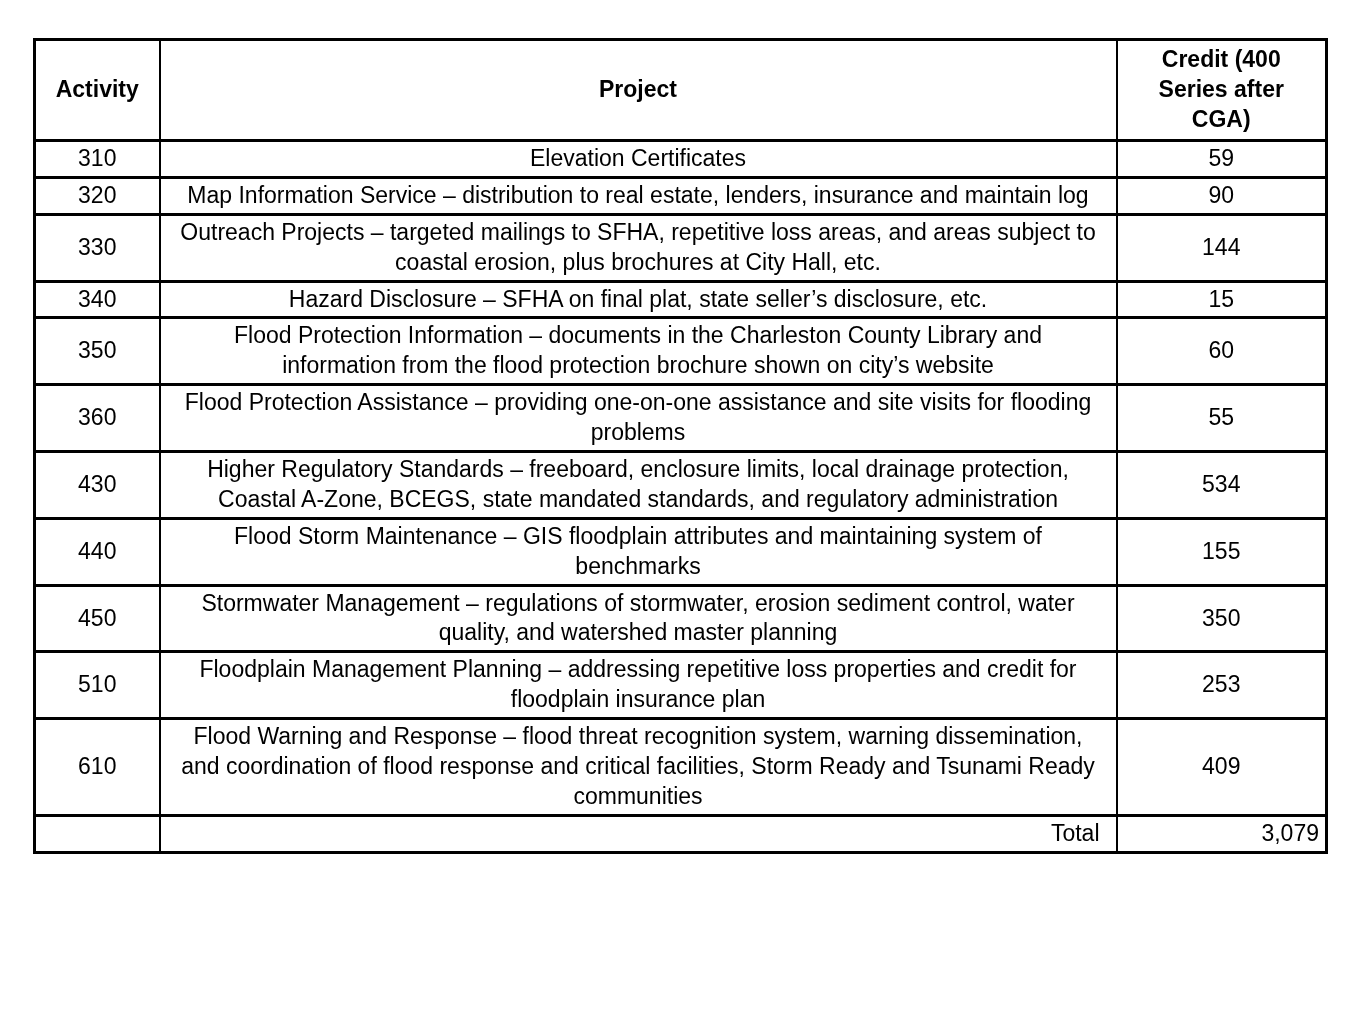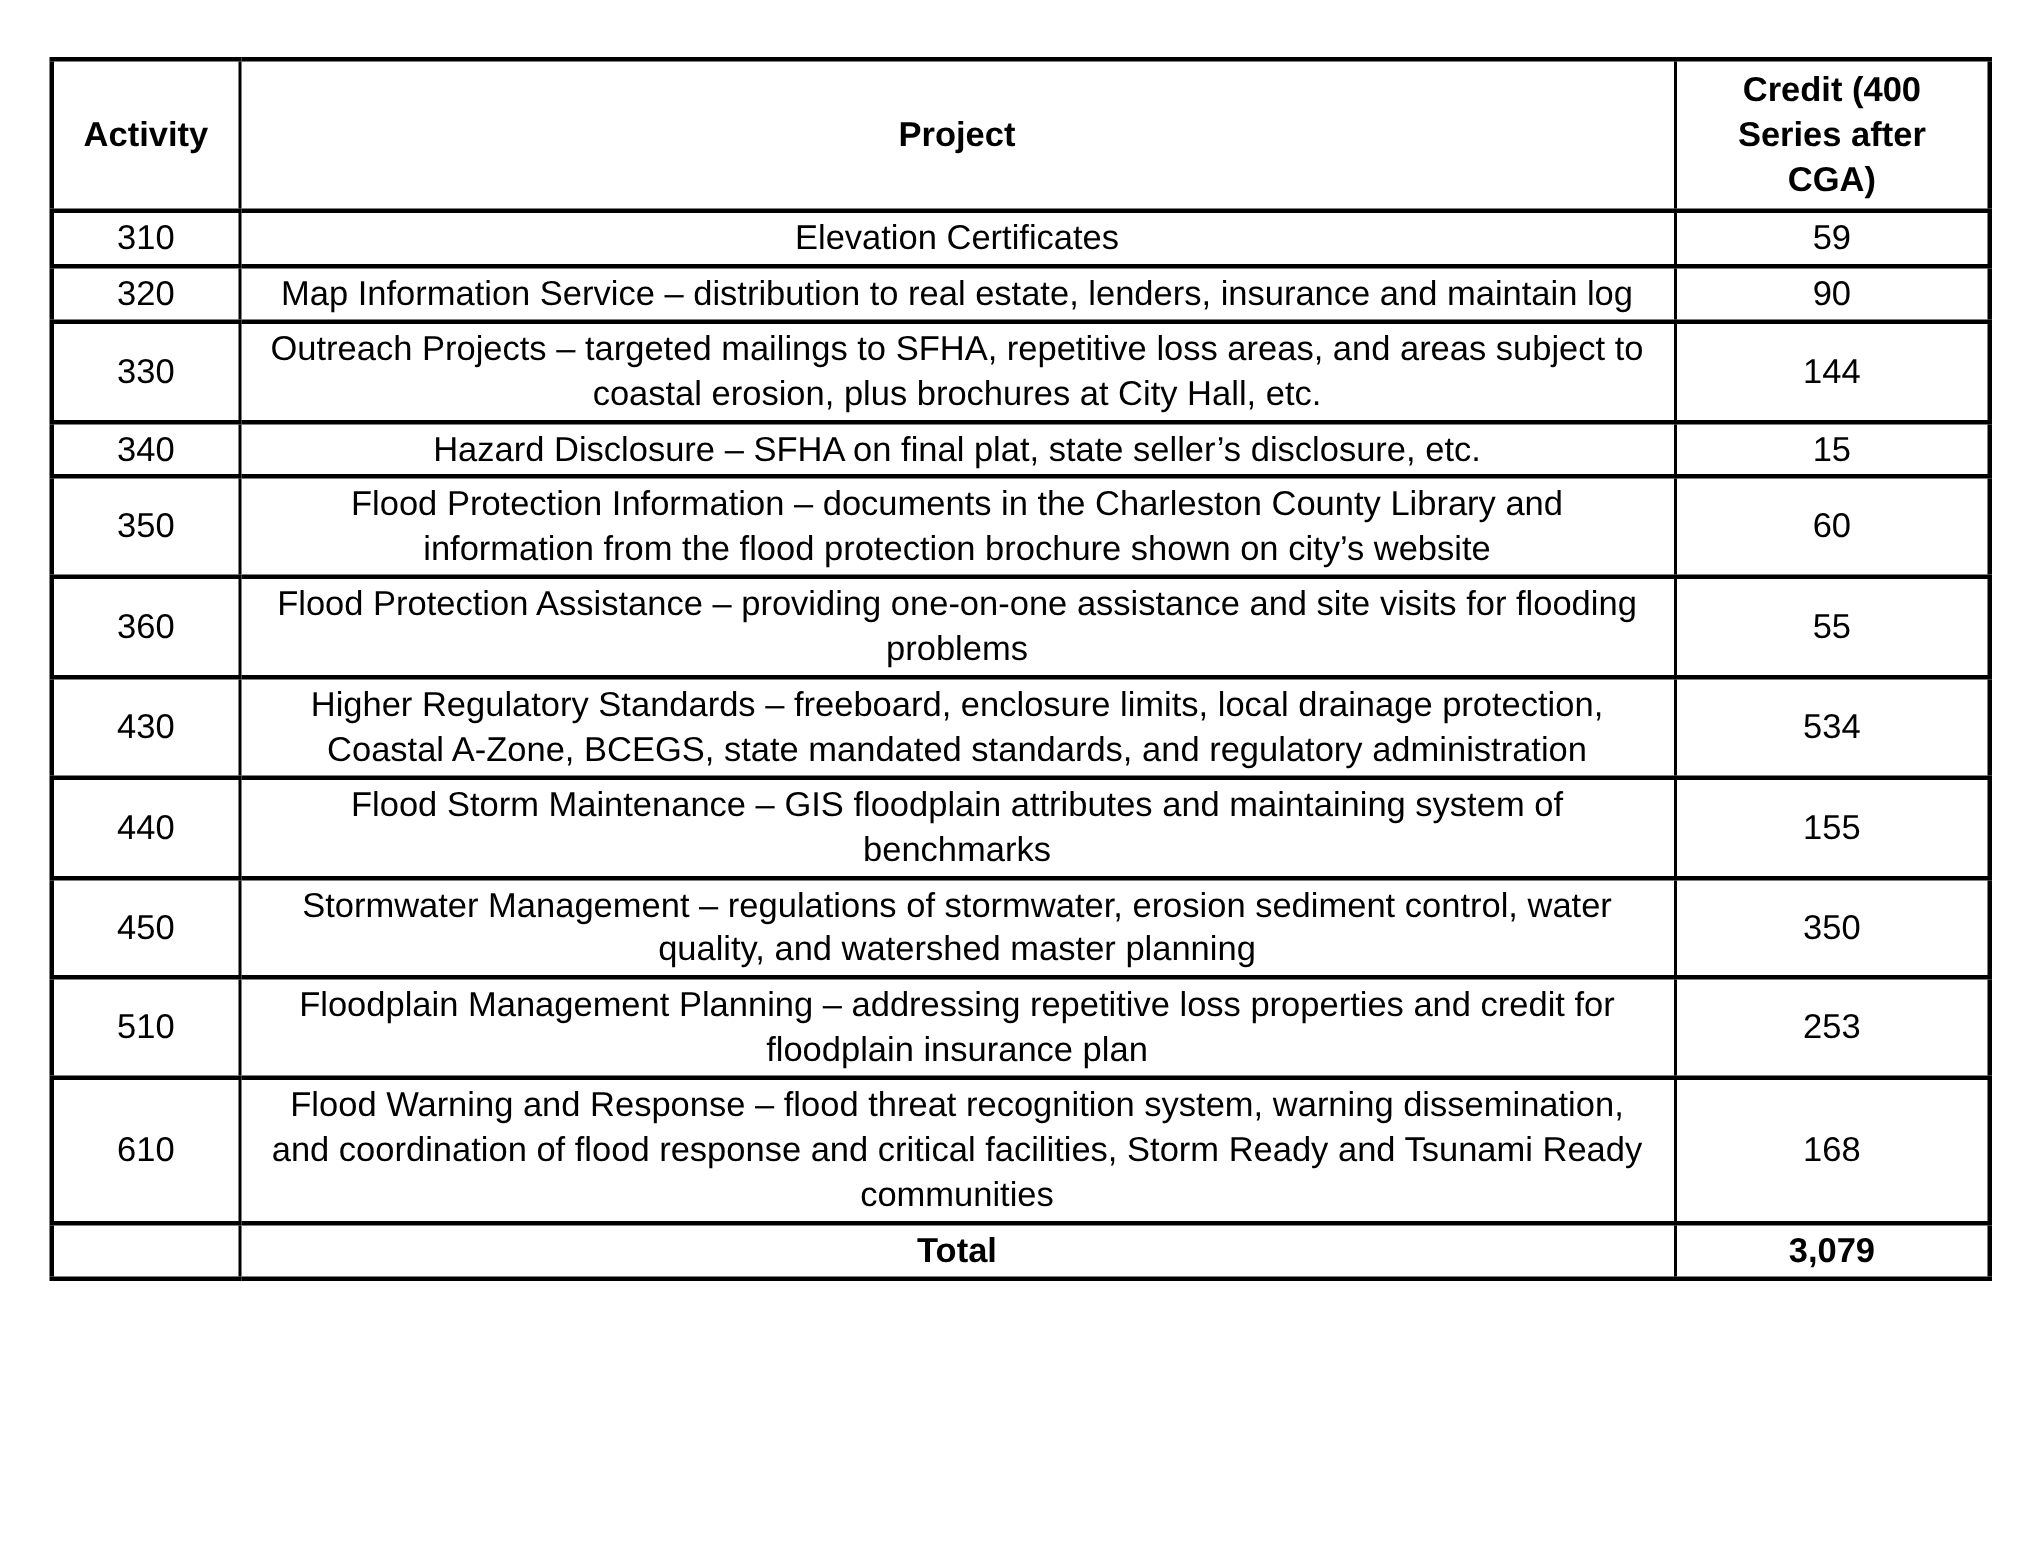--- a/index.html
+++ b/index.html
@@ -46,21 +46,22 @@
   table.credit-table th {
     font-weight: bold;
     padding: 4px 10px;
     height: 90px;
   }
   table.credit-table td.project-cell {
     padding: 2px 16px;
     margin-top: 40px;
   }
   table.credit-table tr.total-row td {
-    font-weight: bold;
+    font-weight: normal;
+    text-align: right;
   }
 </style>
 </head>
 <body>
 
 <div class="page">
   <table class="credit-table">
     <colgroup>
       <col class="col-activity">
       <col class="col-project">
@@ -120,21 +121,21 @@
         <td>350</td>
       </tr>
       <tr>
         <td>510</td>
         <td class="project-cell">Floodplain Management Planning – addressing repetitive loss properties and credit for floodplain insurance plan</td>
         <td>253</td>
       </tr>
       <tr>
         <td>610</td>
         <td class="project-cell">Flood Warning and Response – flood threat recognition system, warning dissemination, and coordination of flood response and critical facilities, Storm Ready and Tsunami Ready communities</td>
-        <td>168</td>
+        <td>409</td>
       </tr>
       <tr class="total-row">
         <td></td>
         <td class="project-cell">Total</td>
         <td>3,079</td>
       </tr>
     </tbody>
   </table>
 </div>
 

